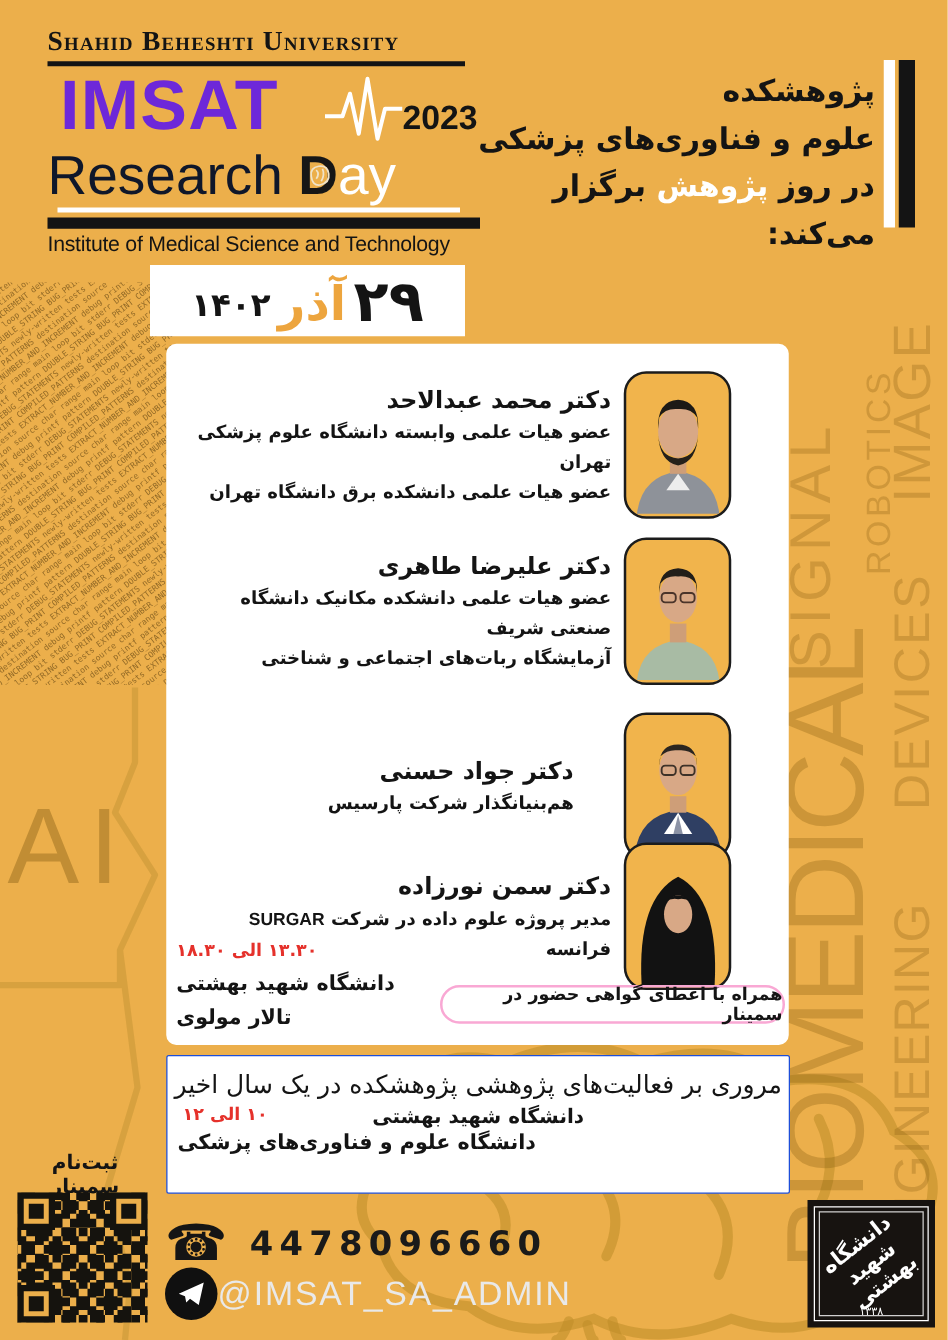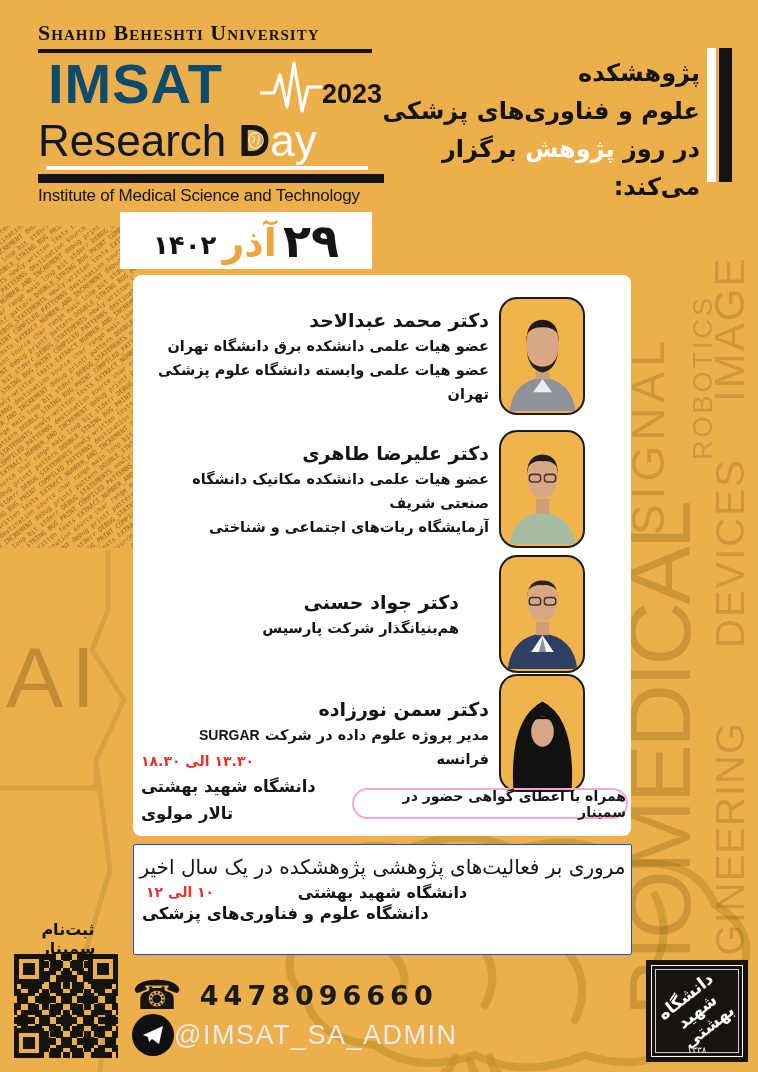--- a/index.html
+++ b/index.html
@@ -26,21 +26,21 @@
   .ecg-left{left:0;top:540px;}
   .brain-bottom{left:265px;top:825px;}
 
   
   .hdr{position:absolute;left:38px;top:20px;width:346px;}
   .hdr-univ{font-family:"Liberation Serif",serif;font-variant:small-caps;font-weight:700;
             font-size:22px;color:#141414;letter-spacing:1px;white-space:nowrap;}
   .hdr-rule1{height:4px;background:#141414;margin-top:3px;width:334px;}
   .hdr-logo-row{position:relative;height:62px;margin-top:2px;}
   .hdr-imsat{position:absolute;left:10px;top:0;font-family:"Liberation Sans",sans-serif;
-             font-weight:900;font-size:56px;line-height:58px;color:#0c4a6e;letter-spacing:1px;}
+             font-weight:900;font-size:56px;line-height:58px;color:#6d28d9;letter-spacing:1px;}
   .hdr-ecg{position:absolute;left:222px;top:2px;}
   .hdr-year{position:absolute;left:284px;top:24px;font-family:"Liberation Sans",sans-serif;
             font-weight:700;font-size:27px;color:#141414;}
   .hdr-research-row{position:relative;margin-top:2px;height:46px;font-family:"Liberation Sans",sans-serif;
                     font-size:44px;line-height:44px;white-space:nowrap;}
   .hdr-research{color:#0f172a;font-weight:500;}
   .d-wrap{position:relative;display:inline-block;font-weight:800;color:#161616;}
   .d-wrap svg{position:absolute;left:7px;top:9px;}
   .hdr-ay{color:#fff;font-weight:500;}
   .hdr-rule-w{height:4px;background:#fff;width:322px;margin-left:8px;margin-top:1px;}
@@ -60,21 +60,21 @@
               display:flex;direction:rtl;align-items:center;justify-content:center;gap:6px;}
   .date-day{font-size:46px;font-weight:900;color:#141414;line-height:1;}
   .date-month{font-size:38px;font-weight:800;color:#EDA53E;line-height:1;margin-top:4px;}
   .date-year{font-size:26px;font-weight:800;color:#141414;line-height:1;margin-top:8px;}
 
   
   .card1{position:absolute;left:133px;top:275px;width:498px;height:561px;background:#fff;
          border-radius:8px;}
   .speaker{position:absolute;left:10px;right:46px;height:122px;display:flex;direction:rtl;
            gap:10px;align-items:center;}
-  .sp1{top:20px;} .sp2{top:153px;} .sp3{top:278px;gap:40px;} .sp4{top:397px;}
+  .sp1{top:20px;} .sp2{top:153px;} .sp3{top:293px;gap:40px;} .sp4{top:397px;}
   .photo{flex:0 0 86px;width:86px;height:118px;border:2.5px solid #1c1c1c;border-radius:18px;
          background:#F1B44C;overflow:hidden;box-sizing:border-box;}
   .photo svg{display:block;}
   .sp-text{flex:1;display:flex;flex-direction:column;justify-content:center;text-align:right;
            direction:rtl;color:#141414;}
   .sp-name{font-size:19px;font-weight:800;line-height:28px;}
   .sp-line{font-size:14.5px;font-weight:600;line-height:24px;}
   .sp-company{font-family:"Liberation Sans",sans-serif;font-weight:800;font-size:14px;}
 
   .when-where{position:absolute;left:8px;top:474px;width:180px;direction:rtl;text-align:left;}
@@ -200,22 +200,22 @@
           <path d="M8,118 Q12,86 43,82 Q74,86 78,118 Z" fill="#8E9299"></path>
           <polygon points="43,84 33,98 53,98" fill="#EDEDED"></polygon>
           <rect x="36" y="70" width="14" height="14" fill="#CE9E78"></rect>
           <ellipse cx="43" cy="48" rx="17" ry="22" fill="#D8A886"></ellipse>
           <path d="M26,46 Q25,22 43,21 Q61,22 60,46 L59,36 Q54,28 43,29 Q32,28 27,36 Z" fill="#1d1a16"></path>
           <path d="M26,50 Q27,74 43,77 Q59,74 60,50 Q59,70 43,71 Q27,70 26,50 Z" fill="#24201a"></path>
         </svg>
       </div>
       <div class="sp-text">
         <div class="sp-name">دکتر محمد عبدالاحد</div>
+        <div class="sp-line">عضو هیات علمی وابسته دانشگاه علوم پزشکی تهران</div>
         <div class="sp-line">عضو هیات علمی دانشکده برق دانشگاه تهران</div>
-        <div class="sp-line">عضو هیات علمی وابسته دانشگاه علوم پزشکی تهران</div>
       </div>
     </div>
 
     <div class="speaker sp2">
       <div class="photo">
         <svg viewBox="0 0 86 118" width="81" height="113">
           <path d="M8,118 Q12,88 43,84 Q74,88 78,118 Z" fill="#A8BBA4"></path>
           <rect x="36" y="70" width="14" height="16" fill="#CE9E78"></rect>
           <ellipse cx="43" cy="48" rx="16" ry="21" fill="#D8A886"></ellipse>
           <path d="M27,44 Q26,24 43,23 Q60,24 59,44 L58,36 Q53,29 43,30 Q33,29 28,36 Z" fill="#221e19"></path>

